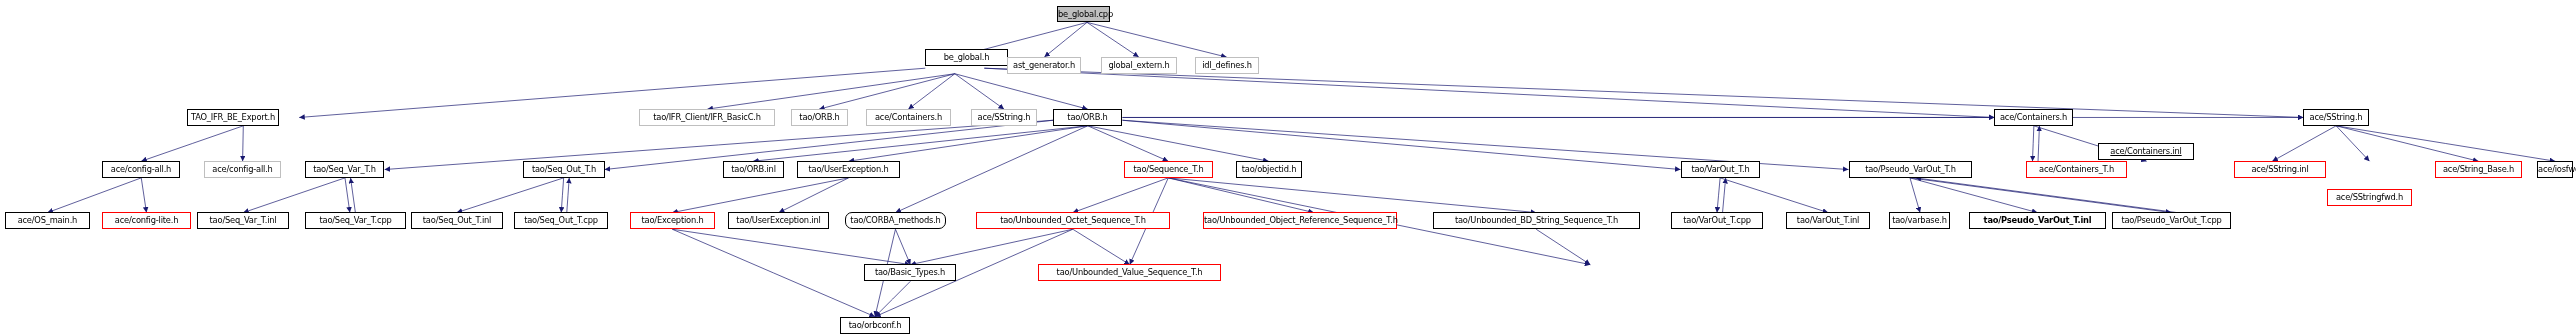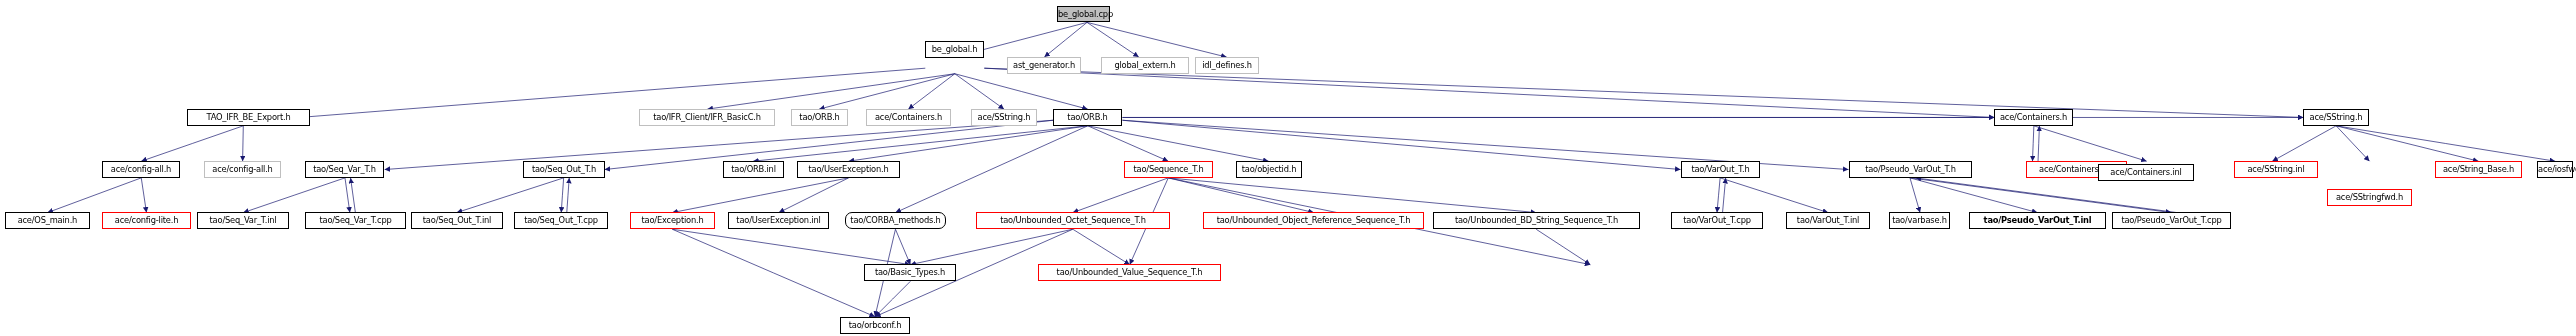--- a/index.html
+++ b/index.html
@@ -83,59 +83,59 @@
       <path d="M2930,181 Q2929,206.5 2928,232" fill="none" stroke="#191970" stroke-width="1" marker-end="url(#arrow)"></path>
       <path d="M2936,232 Q2937,206.5 2938,181" fill="none" stroke="#191970" stroke-width="1" marker-end="url(#arrow)"></path>
       <path d="M2930,181 Q3011.25,206.5 3092.5,232" fill="none" stroke="#191970" stroke-width="1" marker-end="url(#arrow)"></path>
       <path d="M3365.5,181 Q3319.5,206.5 3273.5,232" fill="none" stroke="#191970" stroke-width="1" marker-end="url(#arrow)"></path>
       <path d="M3365.5,181 Q3389.5,206.5 3413.5,232" fill="none" stroke="#191970" stroke-width="1" marker-end="url(#arrow)"></path>
       <path d="M3365.5,181 Q3468,206.5 3570.5,232" fill="none" stroke="#191970" stroke-width="1" marker-end="url(#arrow)"></path>
       <path d="M3365.5,181 Q3523.25,206.5 3681,232" fill="none" stroke="#191970" stroke-width="1" marker-end="url(#arrow)"></path>
     </svg>
 
   <a class="node root" style="left: 1057px; top: 5.6px; width: 53px;">be_global.cpp</a>
-  <a class="node" style="left: 925px; top: 41px; width: 59px;">be_global.h</a>
+  <a class="node" style="left: 925px; top: 49px; width: 83px;">be_global.h</a>
   <div class="node missing" style="left: 1007px; top: 57px; width: 74px;">ast_generator.h</div>
-  <div class="node missing" style="left: 1101px; top: 57px; width: 88px;">global_extern.h</div>
+  <div class="node missing" style="left: 1101px; top: 57px; width: 76px;">global_extern.h</div>
   <div class="node missing" style="left: 1195px; top: 57px; width: 64px;">idl_defines.h</div>
-  <a class="node" style="left: 187px; top: 109px; width: 123px;">TAO_IFR_BE_Export.h</a>
+  <a class="node" style="left: 187px; top: 109px; width: 92px;">TAO_IFR_BE_Export.h</a>
   <div class="node missing" style="left: 639px; top: 109px; width: 136px;">tao/IFR_Client/IFR_BasicC.h</div>
   <div class="node missing" style="left: 791px; top: 109px; width: 57px;">tao/ORB.h</div>
   <div class="node missing" style="left: 866px; top: 109px; width: 85px;">ace/Containers.h</div>
   <div class="node missing" style="left: 971px; top: 109px; width: 66px;">ace/SString.h</div>
   <a class="node" style="left: 1053px; top: 109px; width: 69px;">tao/ORB.h</a>
   <a class="node" style="left: 1994px; top: 109px; width: 79px;">ace/Containers.h</a>
   <a class="node" style="left: 2303px; top: 109px; width: 66px;">ace/SString.h</a>
   <a class="node" style="left: 102px; top: 161px; width: 78px;">ace/config-all.h</a>
   <div class="node missing" style="left: 204px; top: 161px; width: 77px;">ace/config-all.h</div>
   <a class="node" style="left: 305px; top: 161px; width: 79px;">tao/Seq_Var_T.h</a>
   <a class="node" style="left: 523px; top: 161px; width: 82px;">tao/Seq_Out_T.h</a>
   <a class="node" style="left: 723px; top: 161px; width: 61px;">tao/ORB.inl</a>
   <a class="node" style="left: 797px; top: 161px; width: 103px;">tao/UserException.h</a>
   <a class="node truncated" style="left: 1124px; top: 161px; width: 89px;">tao/Sequence_T.h</a>
   <a class="node" style="left: 1236px; top: 161px; width: 66px;">tao/objectid.h</a>
   <a class="node" style="left: 1681px; top: 161px; width: 79px;">tao/VarOut_T.h</a>
   <a class="node" style="left: 1849px; top: 161px; width: 123px;">tao/Pseudo_VarOut_T.h</a>
   <a class="node truncated" style="left: 1982px; top: 161px; width: 101px; margin-left: 44px;">ace/Containers_T.h</a>
-  <a class="node" style="left: 2098px; top: 164px; width: 96px;">ace/Containers.inl</a>
-  <a class="node truncated" style="left: 2234px; top: 161px; width: 84px;">ace/SString.inl</a>
+  <a class="node" style="left: 2098px; top: 143px; width: 96px; text-decoration: underline;">ace/Containers.inl</a>
+  <a class="node truncated" style="left: 2234px; top: 161px; width: 92px;">ace/SString.inl</a>
   <a class="node truncated" style="left: 2327px; top: 161px; width: 85px; margin-top: 28px;">ace/SStringfwd.h</a>
   <a class="node truncated" style="left: 2435px; top: 161px; width: 87px;">ace/String_Base.h</a>
   <a class="node" style="left: 2537px; top: 161px; width: 36px;">ace/iosfwd.h</a>
   <a class="node" style="left: 4.9px; top: 212px; width: 85px;">ace/OS_main.h</a>
   <a class="node truncated" style="left: 102px; top: 212px; width: 89px;">ace/config-lite.h</a>
   <a class="node" style="left: 197px; top: 212px; width: 92px;">tao/Seq_Var_T.inl</a>
   <a class="node" style="left: 305px; top: 212px; width: 101px;">tao/Seq_Var_T.cpp</a>
   <a class="node" style="left: 411px; top: 212px; width: 92px;">tao/Seq_Out_T.inl</a>
   <a class="node" style="left: 514px; top: 212px; width: 94px;">tao/Seq_Out_T.cpp</a>
   <a class="node truncated" style="left: 630px; top: 212px; width: 85px;">tao/Exception.h</a>
   <a class="node" style="left: 728px; top: 212px; width: 101px;">tao/UserException.inl</a>
   <a class="node" style="left: 845px; top: 212px; width: 101px; border-radius: 7px;">tao/CORBA_methods.h</a>
   <a class="node truncated" style="left: 976px; top: 212px; width: 194px;">tao/Unbounded_Octet_Sequence_T.h</a>
-  <a class="node truncated" style="left: 1203px; top: 212px; width: 221px;">tao/Unbounded_Object_Reference_Sequence_T.h</a>
+  <a class="node truncated" style="left: 1203px; top: 212px; width: 194px;">tao/Unbounded_Object_Reference_Sequence_T.h</a>
   <a class="node" style="left: 1433px; top: 212px; width: 207px;">tao/Unbounded_BD_String_Sequence_T.h</a>
   <a class="node" style="left: 1671px; top: 212px; width: 92px;">tao/VarOut_T.cpp</a>
   <a class="node" style="left: 1786px; top: 212px; width: 84px;">tao/VarOut_T.inl</a>
   <a class="node" style="left: 1889px; top: 212px; width: 61px;">tao/varbase.h</a>
   <a class="node" style="left: 1969px; top: 212px; width: 137px; font-weight: bold;">tao/Pseudo_VarOut_T.inl</a>
   <a class="node" style="left: 2112px; top: 212px; width: 119px;">tao/Pseudo_VarOut_T.cpp</a>
   <a class="node" style="left: 864px; top: 264px; width: 92px;">tao/Basic_Types.h</a>
   <a class="node truncated" style="left: 1038px; top: 264px; width: 183px;">tao/Unbounded_Value_Sequence_T.h</a>
   <a class="node" style="left: 840px; top: 317px; width: 70px;">tao/orbconf.h</a>
 </div>

